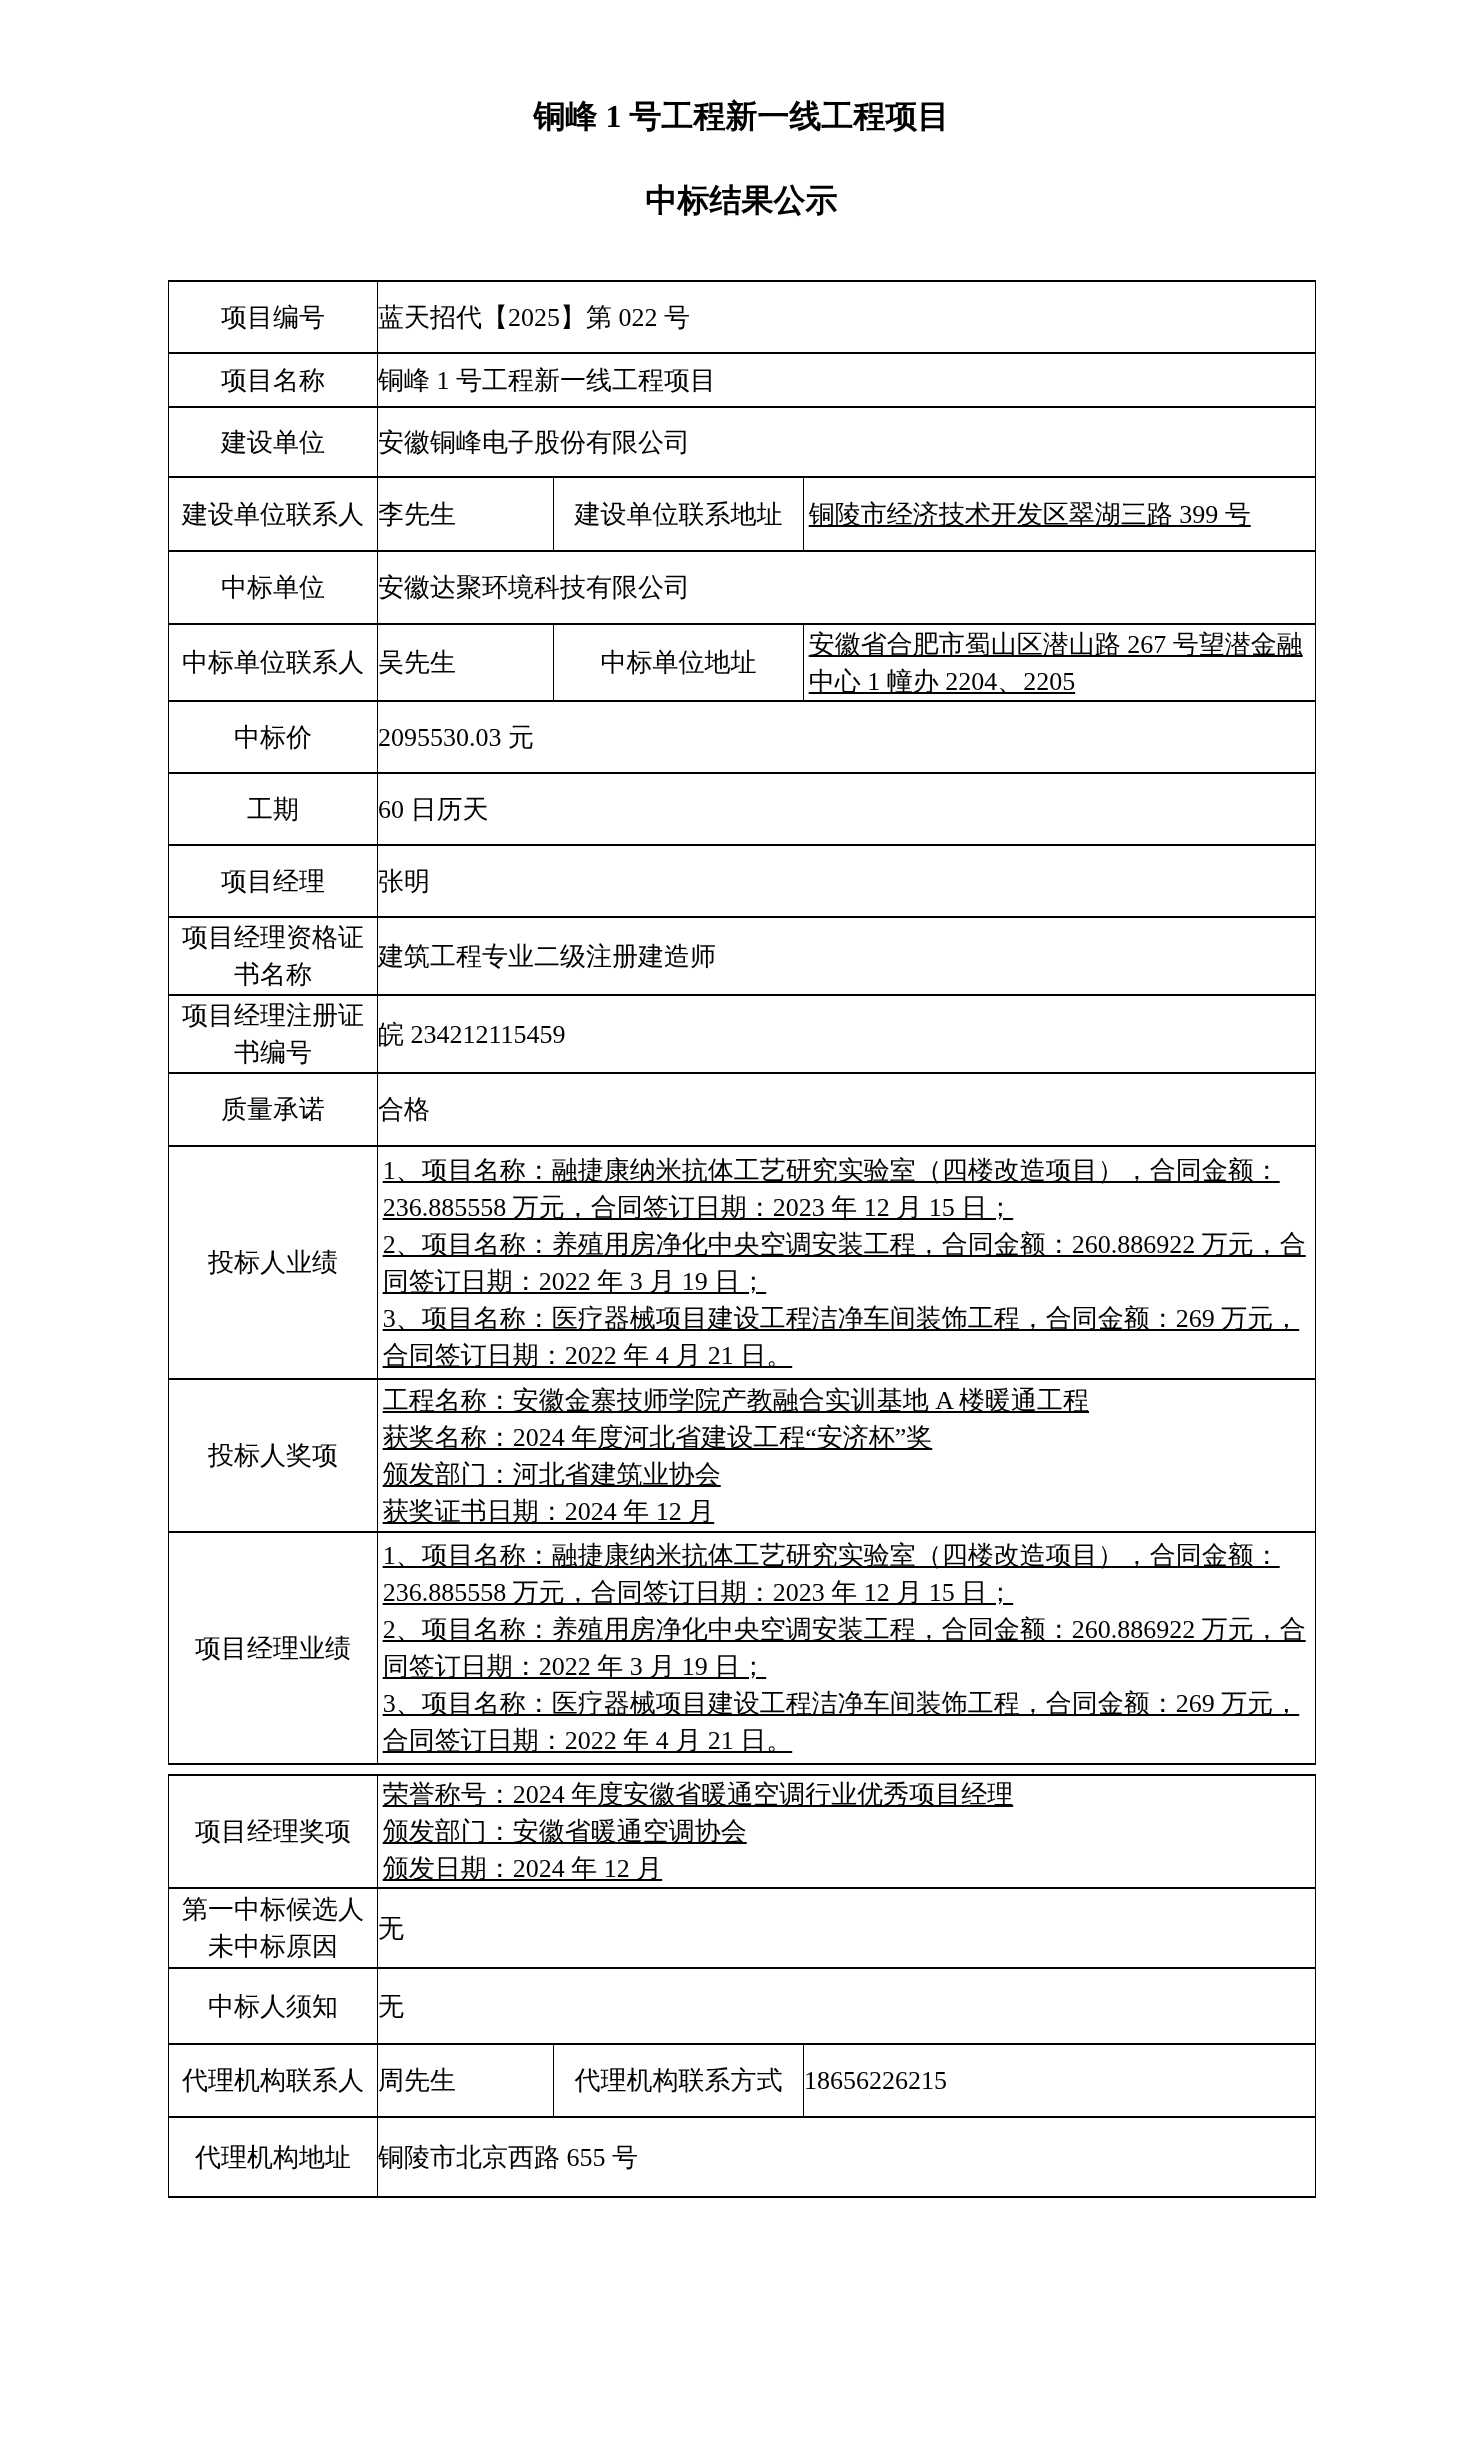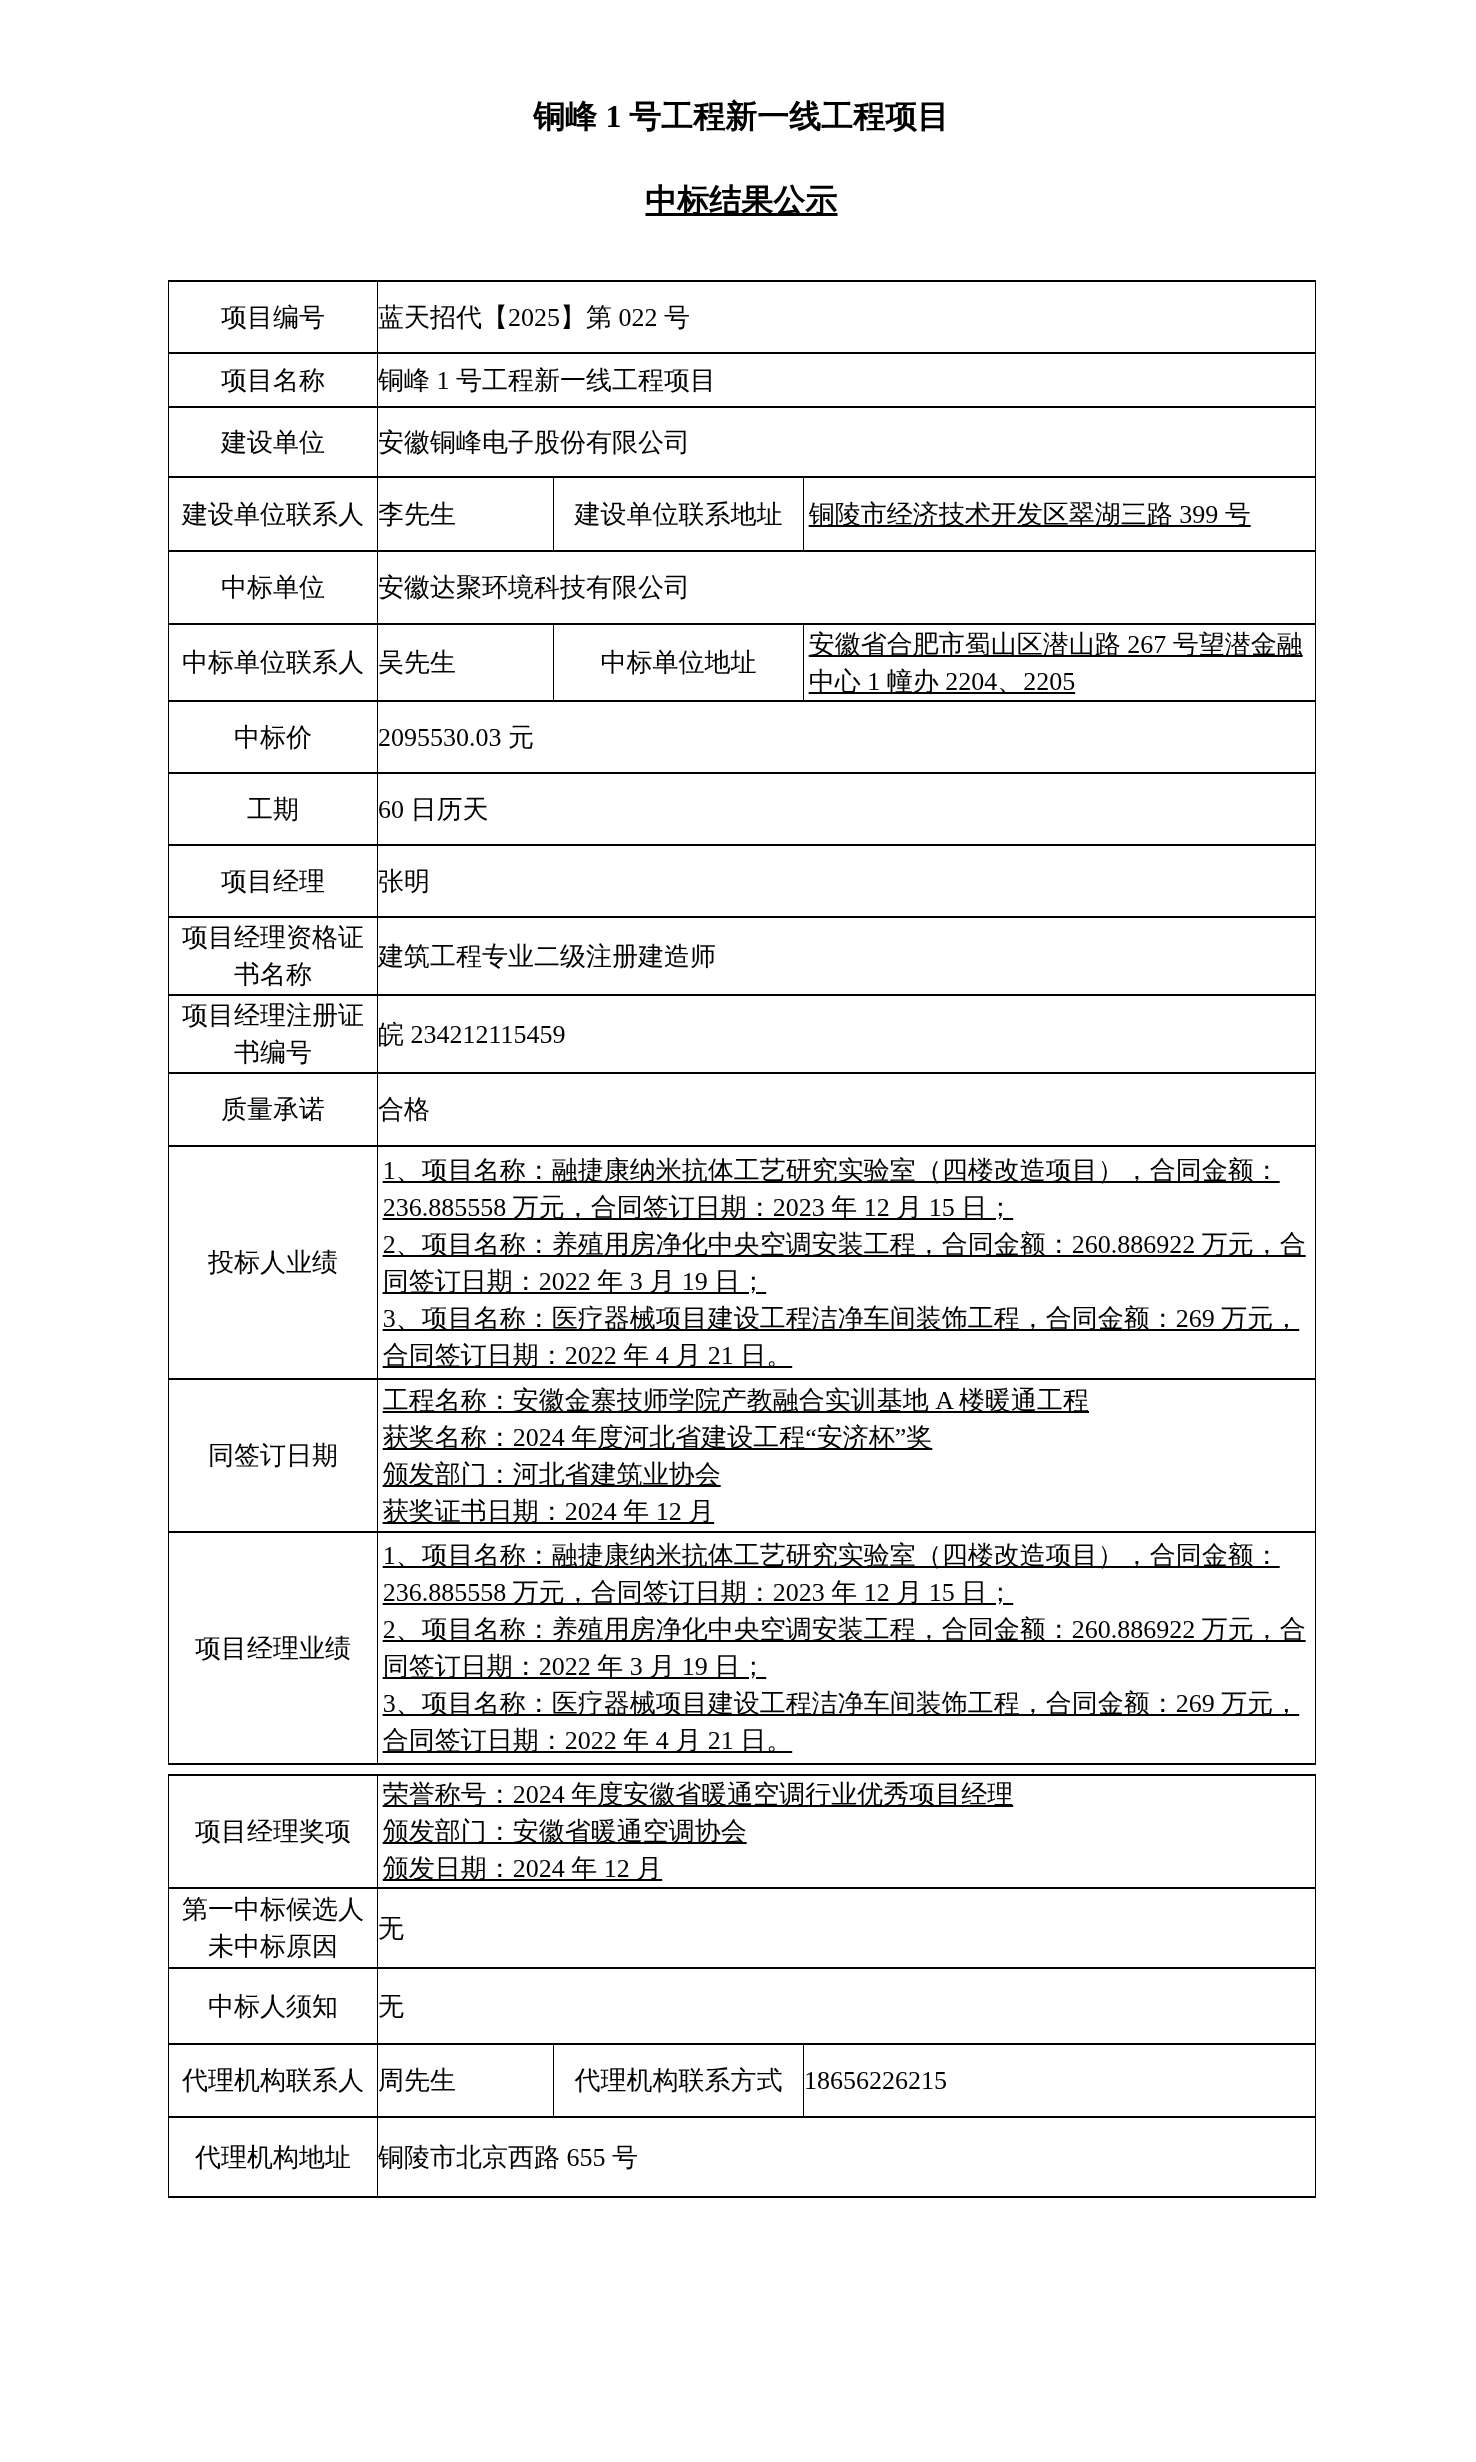--- a/index.html
+++ b/index.html
@@ -7,21 +7,21 @@
     width:1477px; height:2462px;
     background:#ffffff; color:#000000;
     font-family:"Liberation Serif","DejaVu Serif",serif;
   }
   .doc { width:1147px; margin-left:168px; }
   .title, .subtitle {
     margin:0; text-align:center;
     font-size:32px; font-weight:bold; line-height:39px;
   }
   .title { padding-top:97px; }
-  .subtitle { padding-top:45px;text-decoration:underline; }
+  .subtitle { padding-top:45px; }
   table.result {
     border-collapse:collapse; table-layout:fixed;
     width:1147px;
   }
   table.part1 { margin-top:60px; }
   table.part2 { margin-top:9.3px; }
   td {
     border:1.9px solid #000;
     border-top-width:2.8px; border-bottom-width:2.8px;
     font-size:26px; line-height:37px;
@@ -107,21 +107,21 @@
       <tr style="height:233px">
         <td class="lbl">投标人业绩</td>
         <td class="val left pre" colspan="3">1、项目名称：融捷康纳米抗体工艺研究实验室（四楼改造项目），合同金额：
 236.885558 万元，合同签订日期：2023 年 12 月 15 日；
 2、项目名称：养殖用房净化中央空调安装工程，合同金额：260.886922 万元，合
 同签订日期：2022 年 3 月 19 日；
 3、项目名称：医疗器械项目建设工程洁净车间装饰工程，合同金额：269 万元，
 合同签订日期：2022 年 4 月 21 日。</td>
       </tr>
       <tr style="height:153px">
-        <td class="lbl">同签订日期</td>
+        <td class="lbl">投标人奖项</td>
         <td class="val left pre" colspan="3">工程名称：安徽金寨技师学院产教融合实训基地 A 楼暖通工程
 获奖名称：2024 年度河北省建设工程“安济杯”奖
 颁发部门：河北省建筑业协会
 获奖证书日期：2024 年 12 月</td>
       </tr>
       <tr style="height:232px">
         <td class="lbl">项目经理业绩</td>
         <td class="val left pre" colspan="3">1、项目名称：融捷康纳米抗体工艺研究实验室（四楼改造项目），合同金额：
 236.885558 万元，合同签订日期：2023 年 12 月 15 日；
 2、项目名称：养殖用房净化中央空调安装工程，合同金额：260.886922 万元，合

